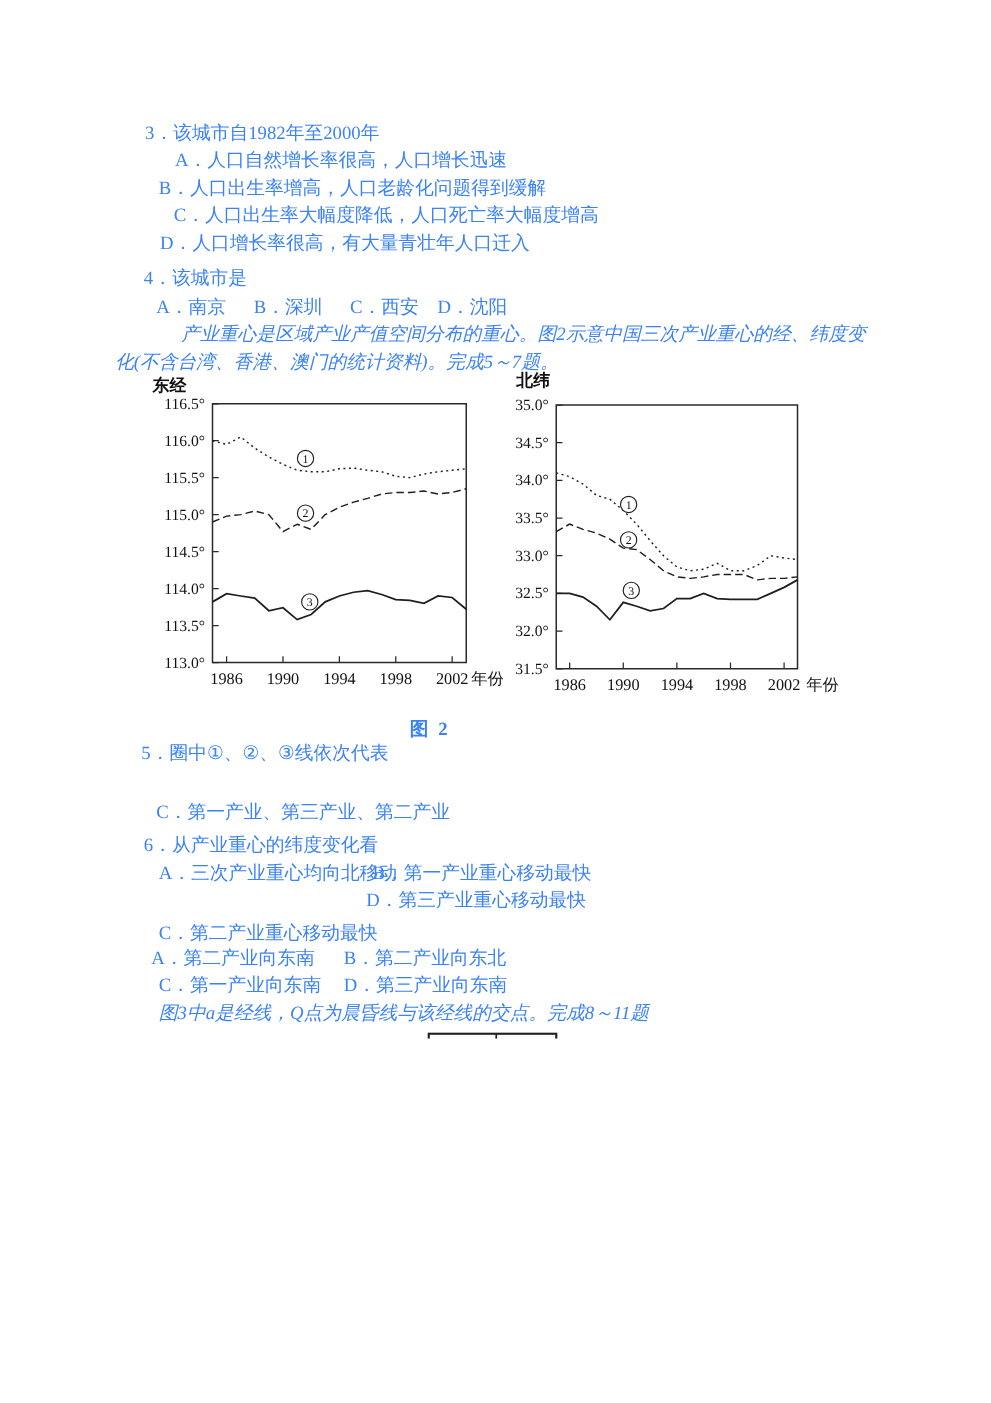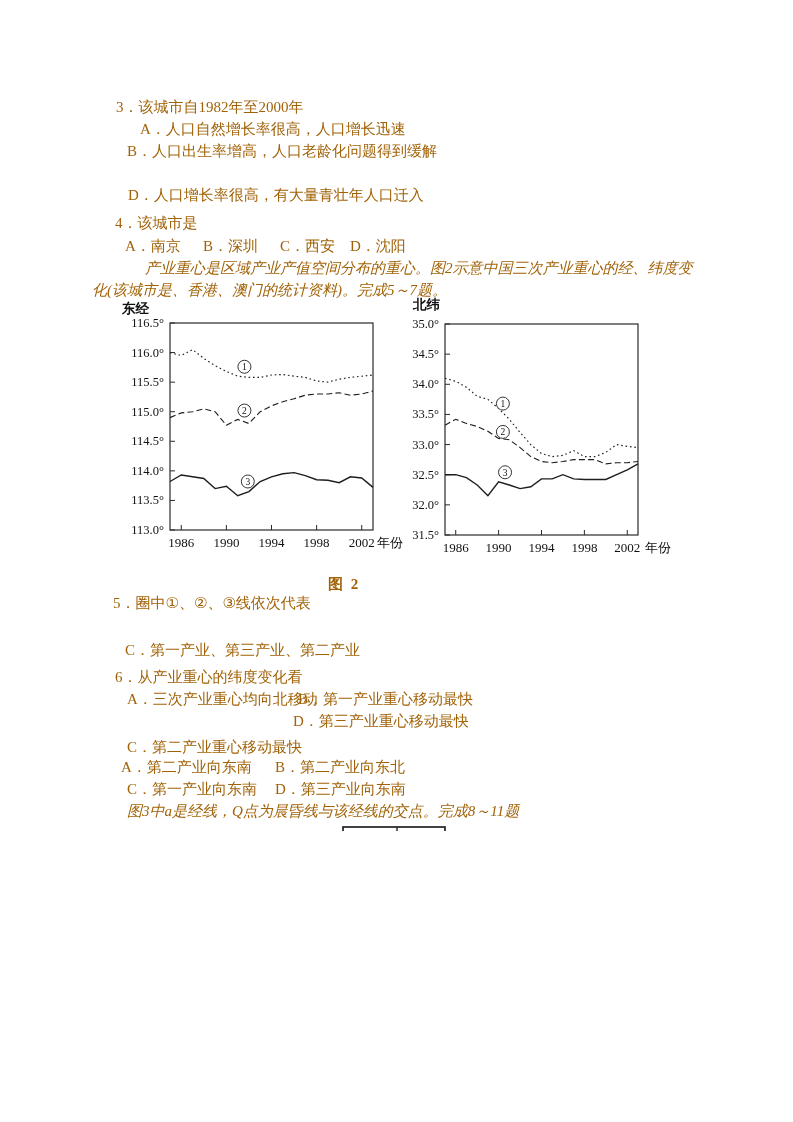--- a/index.html
+++ b/index.html
@@ -1,44 +1,45 @@
 <!DOCTYPE html>
 <html><head>
 <meta charset="utf-8">
 <style>
   html,body{margin:0;padding:0;background:#fff;}
   .page{
     position:relative;width:793px;height:831px;background:#fff;overflow:hidden;
-    font-family:"Liberation Serif","DejaVu Serif","DejaVu Sans",serif;color:#a16207;
+    font-family:"Liberation Serif","DejaVu Serif","DejaVu Sans",serif;color:#3b82f6;
   }
   .t{position:absolute;white-space:nowrap;font-size:15px;line-height:20px;}
   .kai{font-style:italic;}
   .cap{font-weight:bold;letter-spacing:2px;}
   .center{text-align:center;}
   svg{position:absolute;}
   svg text{font-family:"Liberation Serif","DejaVu Serif","DejaVu Sans",serif;}
 </style>
 </head>
 <body>
 
 <div class="page">
 
   <div class="t" style="top:97px;left:116px">3．该城市自1982年至2000年</div>
   <div class="t" style="top:119px;left:140px">A．人口自然增长率很高，人口增长迅速</div>
   <div class="t" style="top:141px;left:127px">B．人口出生率增高，人口老龄化问题得到缓解</div>
+  <div class="t" style="top:163px;left:139px">C．人口出生率大幅度降低，人口死亡率大幅度增高</div>
   <div class="t" style="top:185px;left:128px">D．人口增长率很高，有大量青壮年人口迁入</div>
 
   <div class="t" style="top:213px;left:115px">4．该城市是</div>
   <div class="t" style="top:236px;left:125px">A．南京</div>
   <div class="t" style="top:236px;left:203px">B．深圳</div>
   <div class="t" style="top:236px;left:280px">C．西安</div>
   <div class="t" style="top:236px;left:350px">D．沈阳</div>
 
   <div class="t kai" style="top:258px;left:145px">产业重心是区域产业产值空间分布的重心。图2示意中国三次产业重心的经、纬度变</div>
-  <div class="t kai" style="top:280px;left:92px">化(该城市是、香港、澳门的统计资料)。完成5～7题。</div>
+  <div class="t kai" style="top:280px;left:92px">化(不含台湾、香港、澳门的统计资料)。完成5～7题。</div>
 
   <svg width="310" height="270" style="left:105px;top:295px">
       <rect x="65" y="28" width="203" height="207" fill="none" stroke="#2a2a2a" stroke-width="1.2"></rect>
       <line x1="65" y1="28" x2="70" y2="28" stroke="#2a2a2a" stroke-width="1"></line>
       <text x="59" y="32" text-anchor="end" font-size="12.5" fill="#111">116.5°</text>
       <line x1="65" y1="57.57142857142857" x2="70" y2="57.57142857142857" stroke="#2a2a2a" stroke-width="1"></line>
       <text x="59" y="61.57142857142857" text-anchor="end" font-size="12.5" fill="#111">116.0°</text>
       <line x1="65" y1="87.14285714285714" x2="70" y2="87.14285714285714" stroke="#2a2a2a" stroke-width="1"></line>
       <text x="59" y="91.14285714285714" text-anchor="end" font-size="12.5" fill="#111">115.5°</text>
       <line x1="65" y1="116.71428571428571" x2="70" y2="116.71428571428571" stroke="#2a2a2a" stroke-width="1"></line>

